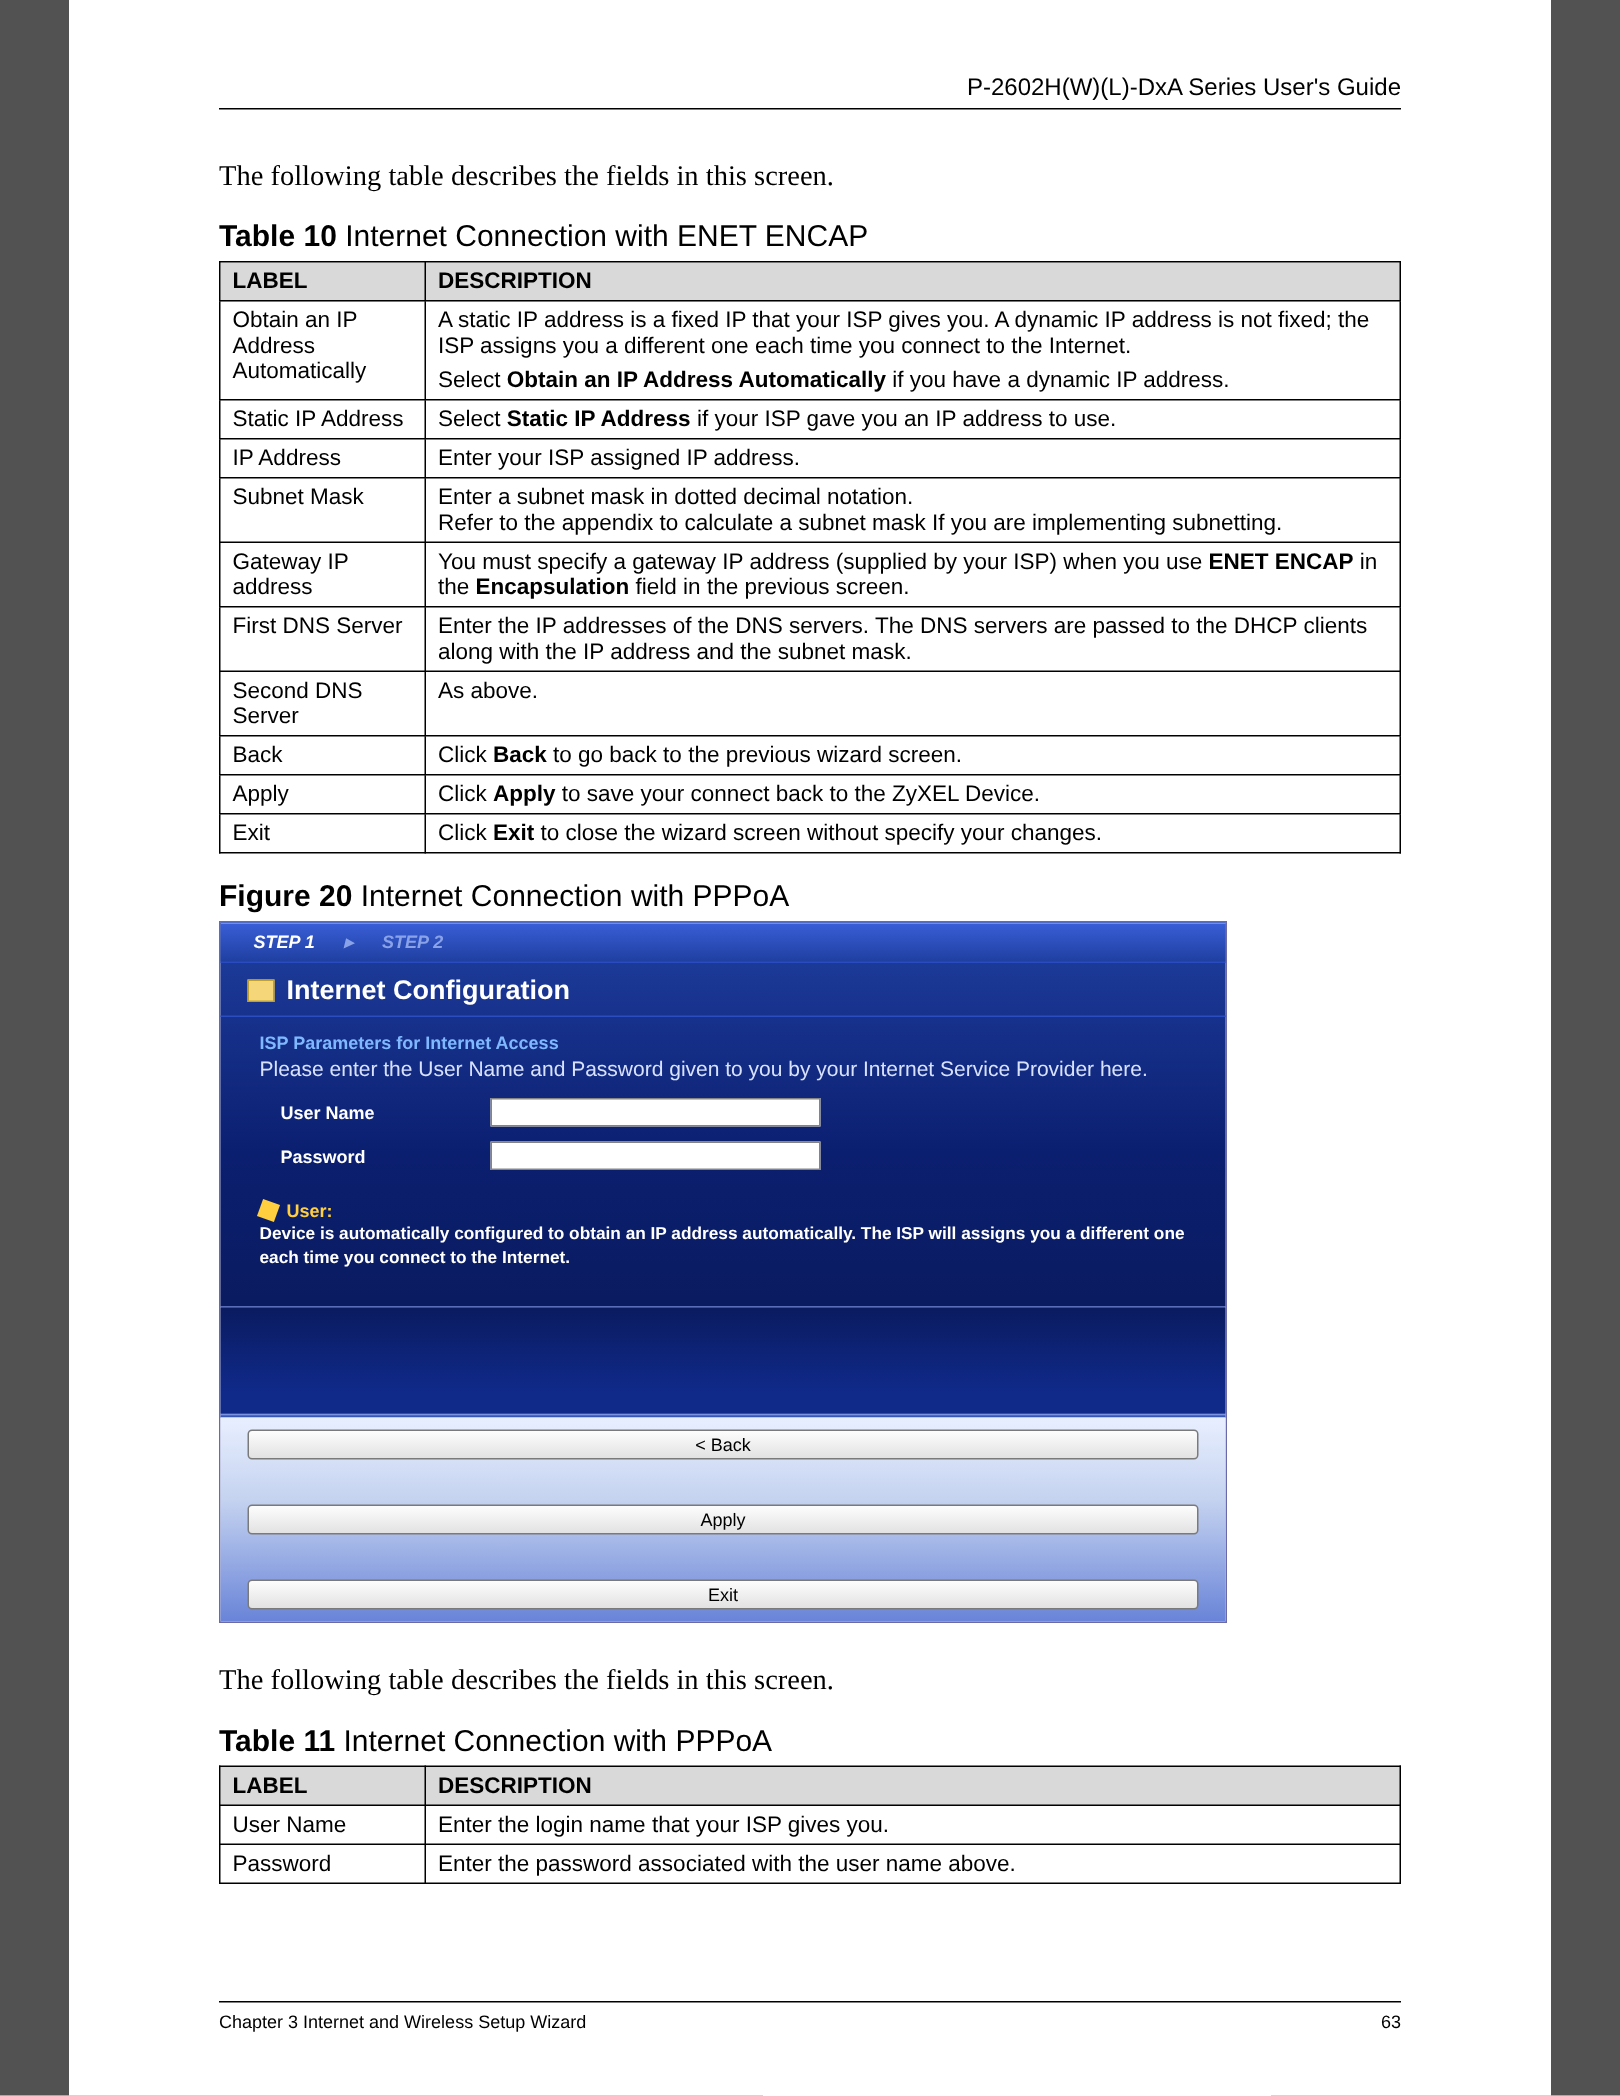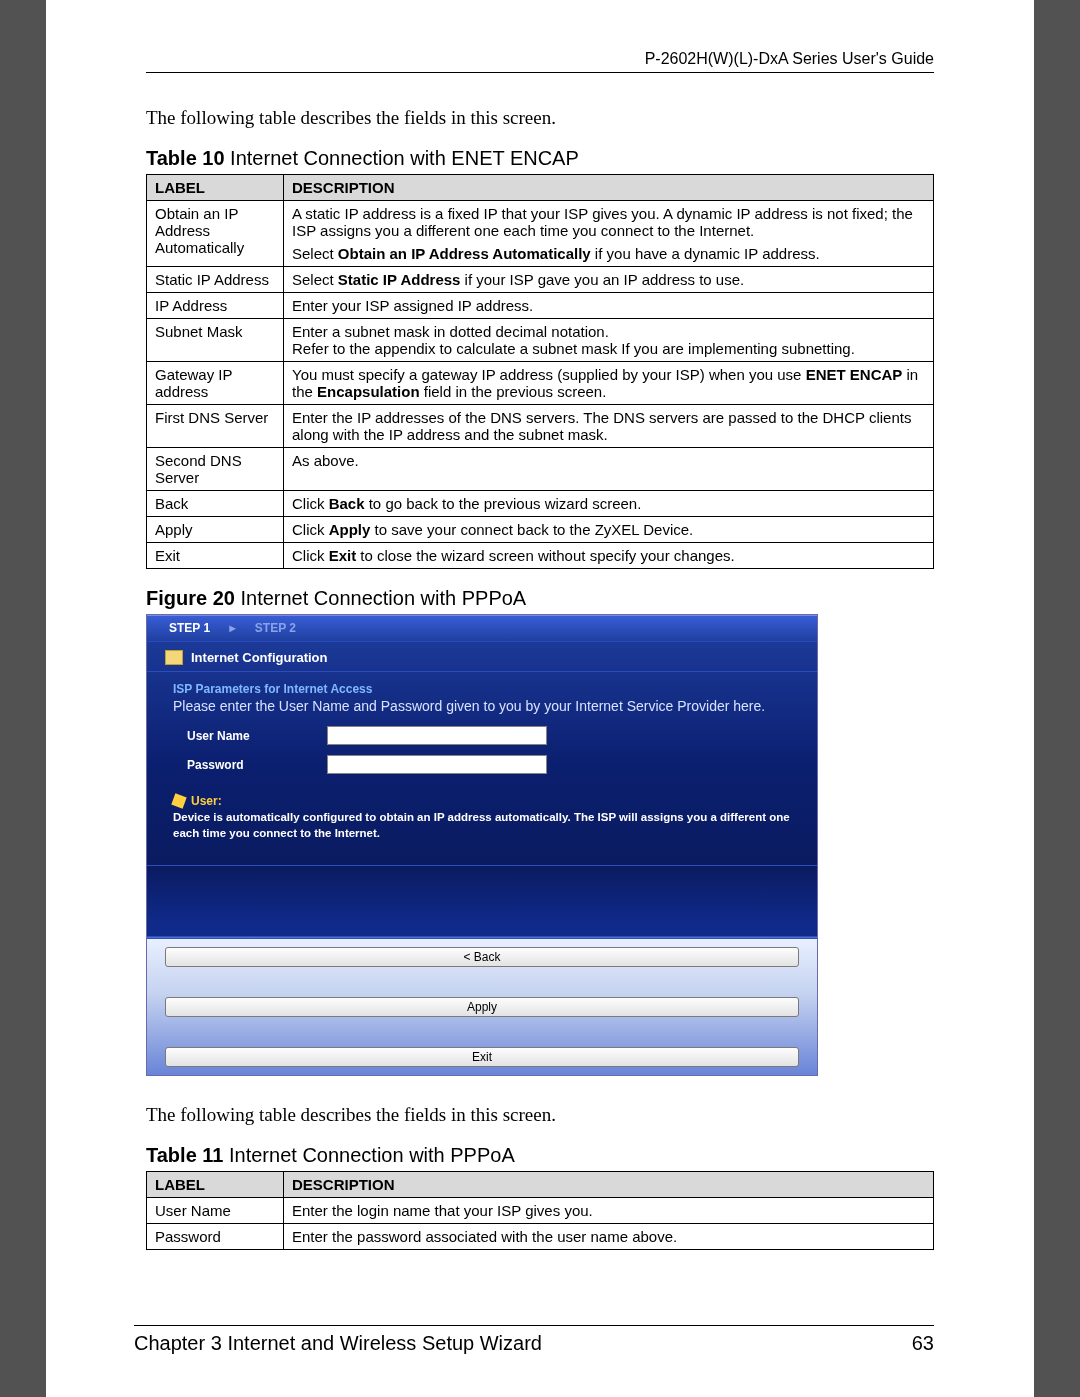--- a/index.html
+++ b/index.html
@@ -63,26 +63,26 @@
     background: linear-gradient(to bottom, #1f3fa0 0%, #0b1f70 60%, #0a1b60 100%);
     padding: 0 0 10px 0;
     color: #fff;
   }
   .step-tabs {
     background: linear-gradient(to bottom, #3a5fd8, #1f3fa0);
     padding: 6px 22px;
     border-bottom: 1px solid #2a4bc0;
     box-shadow: inset 0 1px 0 rgba(255,255,255,0.3);
   }
-  .step-tabs span { margin-right: 16px; font-weight: bold; font-size: 12px; }
+  .step-tabs span { margin-right: 16px; font-weight: bold; font-size: 12px; font-style: italic; }
   .step-active { color: #fff; }
   .step-inactive { color: #8aa3e8; }
   .section-title {
     padding: 8px 18px 6px 18px;
-    font-size: 13px;
+    font-size: 18px;
     font-weight: bold;
     display: flex;
     align-items: center;
     border-bottom: 1px solid #2c4dc0;
   }
   .folder-icon {
     width: 16px; height: 13px;
     background: #f5d77a;
     margin-right: 8px;
     display: inline-block;
@@ -146,28 +146,28 @@
     padding: 2px 10px;
     background: linear-gradient(to bottom, #fdfdfd, #e2e2e2);
     border: 1px solid #7a7a7a;
     border-radius: 3px;
     font-size: 12px;
     text-align: center;
   }
 
   .footer {
     position: absolute;
-    left: 88px;
+    left: 100px;
     right: 100px;
     bottom: 42px;
     border-top: 1px solid #000;
     padding-top: 6px;
     display: flex;
     justify-content: space-between;
-    font-size: 20px;
+    font-size: 12px;
   }
 </style>
 </head>
 <body>
 
 <div class="page">
 
   <div class="header-line">
     <span>P-2602H(W)(L)-DxA Series User's Guide</span>
   </div>

